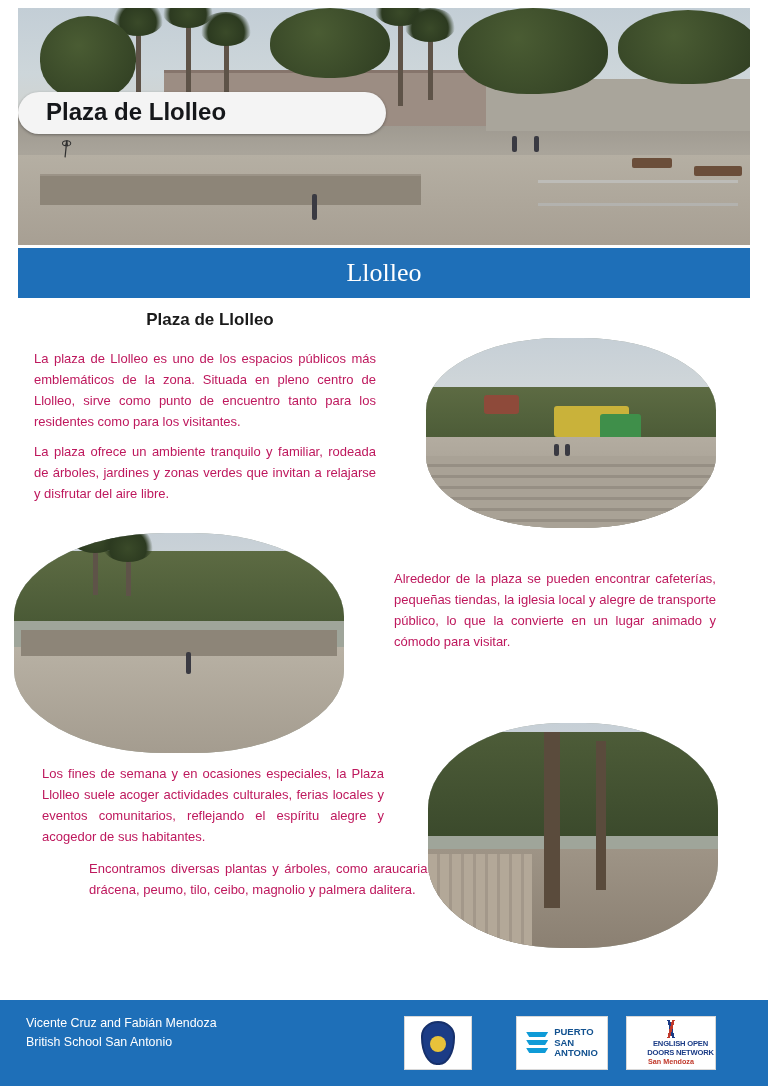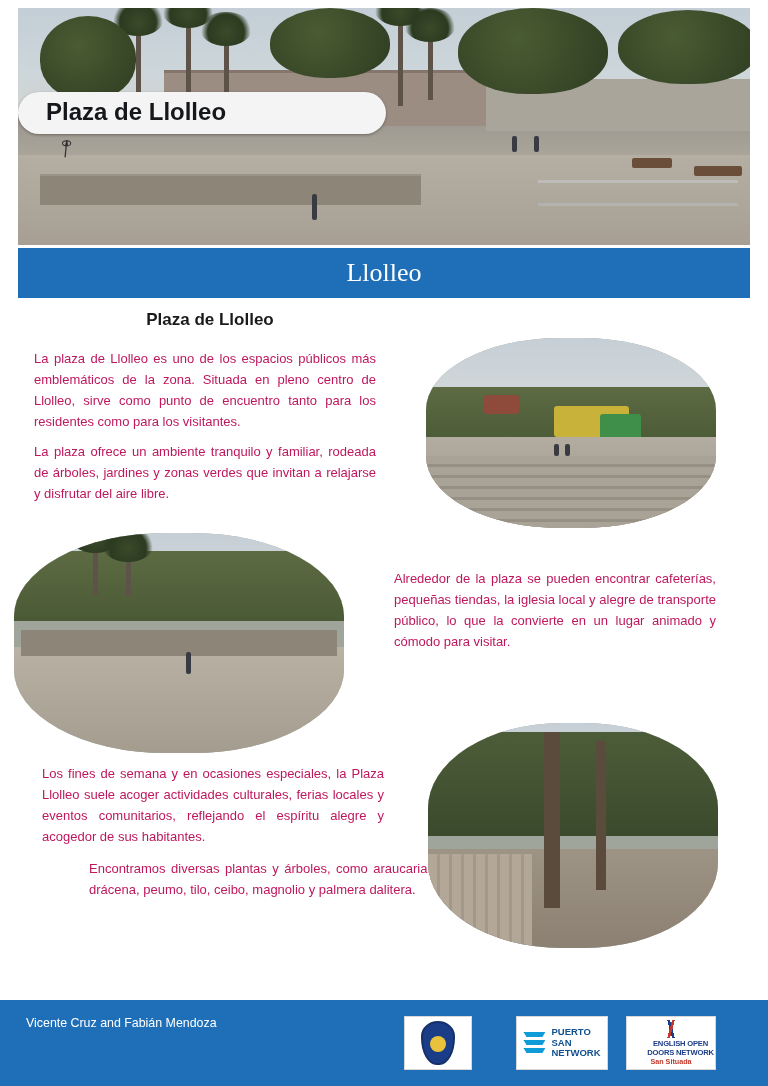--- a/index.html
+++ b/index.html
@@ -309,42 +309,43 @@
       <div class="ph-ground" style="top:56%; height:44%; background:linear-gradient(#9e9486,#8b8072);"></div>
       <div style="position:absolute; left:0; top:58%; width:36%; height:42%; background:repeating-linear-gradient(90deg,#b3a898 0 9px,#a3988a 9px 12px);"></div>
       <div style="position:absolute; left:40%; top:4%; width:16px; height:78%; background:#5a4b3c;"></div>
       <div style="position:absolute; left:58%; top:8%; width:10px; height:66%; background:#5a4b3c;"></div>
     </div>
   </div>
 
   <div class="footer">
     <div class="footer-names">
       <div>Vicente Cruz and Fabián Mendoza</div>
+      <div>British School San Antonio</div>
     </div>
 
     <div class="logo-box" style="left:404px; width:68px;">
       <div class="crest"></div>
     </div>
 
     <div class="logo-box" style="left:492px; width:92px;margin-left:24px;">
       <div class="pa-logo">
         <div class="pa-mark">
           <span style="top:2px"></span>
             <span style="top:10px"></span>
             <span style="top:18px"></span>
         </div>
         <div class="pa-text">
           <div>PUERTO</div>
           <div>SAN</div>
-          <div>NETWORK</div>
+          <div>ANTONIO</div>
         </div>
       </div>
     </div>
 
     <div class="logo-box" style="left:626px; width:90px;">
       <div class="net-logo">
         <div class="net-mark"></div>
         <div class="net-top">ENGLISH OPEN DOORS NETWORK</div>
-        <div class="net-bot">San Situada</div>
+        <div class="net-bot">San Mendoza</div>
       </div>
     </div>
   </div>
 </div>
 
 </body></html>

